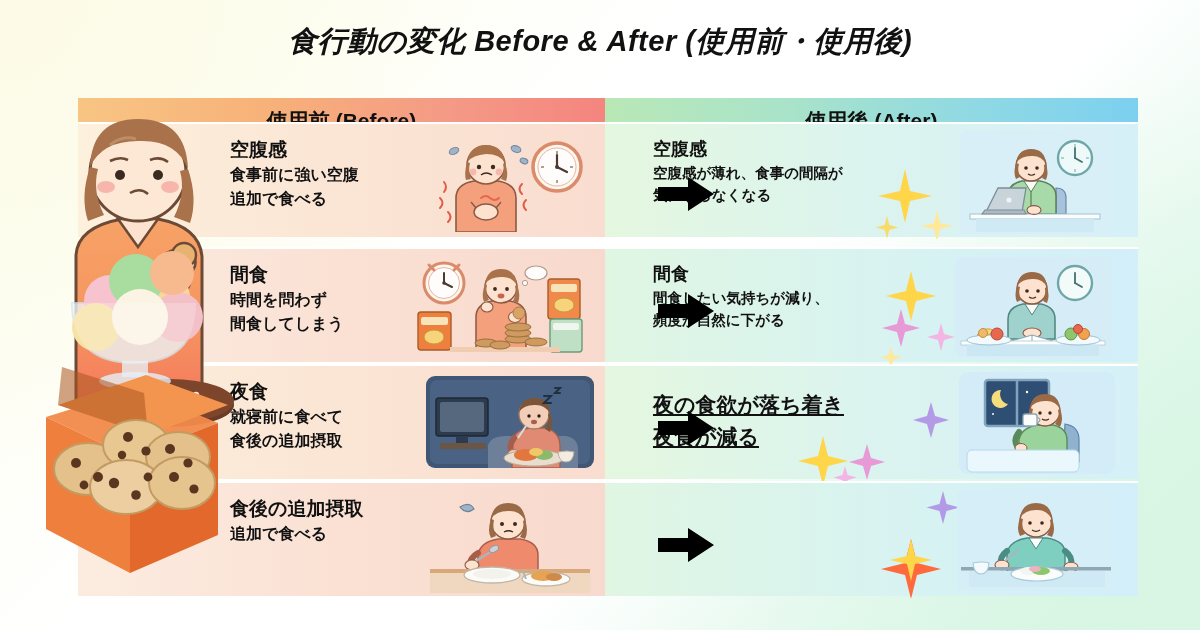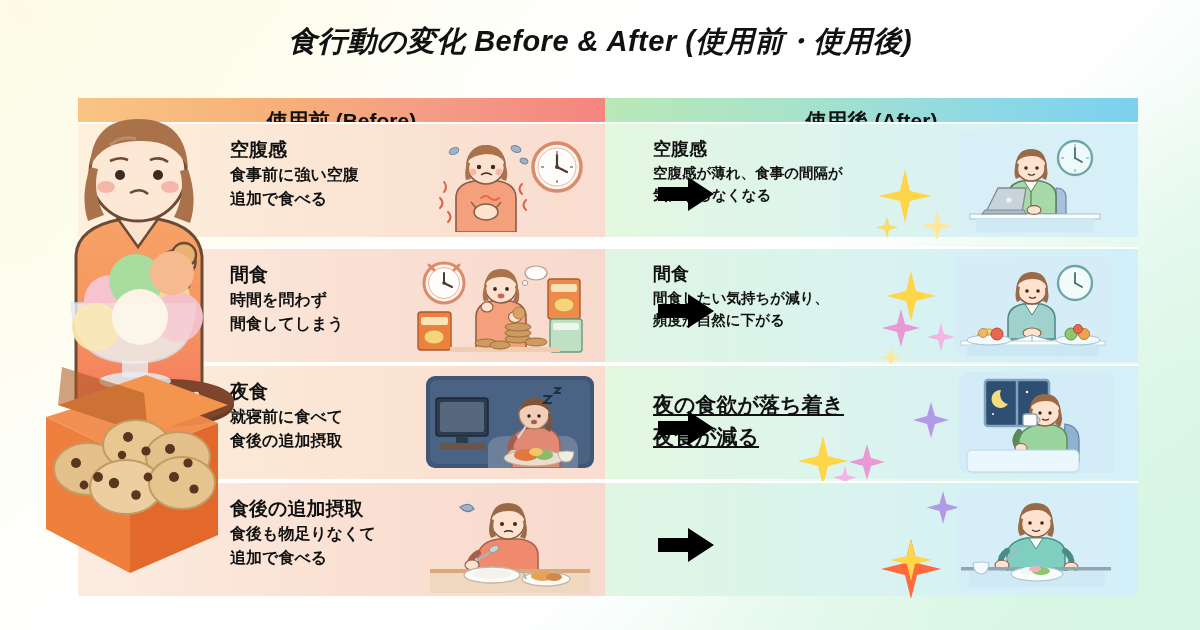--- a/index.html
+++ b/index.html
@@ -413,21 +413,20 @@
           <path d="M80 47 q6 3 0 6" stroke="#8aa6b5" stroke-width="1.3" fill="none"></path>
 
           <rect x="10" y="80" width="112" height="22" rx="5" fill="#eaf7fc" stroke="#b6d8e8" stroke-width="1"></rect>
         </svg>
       </div>
     </div>
 
     <div class="row r4">
       <div class="txt">
         <div class="head">食後の追加摂取</div>
-        <div class="body">食後も物足りなくて</div>
         <div class="body">追加で食べる</div>
       </div>
       <div class="ill ill-b" style="left:352px;top:6px;width:160px;height:104px;">
         <svg viewBox="0 0 160 104" width="160" height="104">
 
           <path d="M48 96 L48 66 Q50 53 68 50 L90 50 Q108 53 108 66 L108 96Z" fill="#ef8a6c" stroke="#a85f4a" stroke-width="1.5"></path>
 
           <circle cx="78" cy="33" r="17" fill="#fde3cf" stroke="#8a5a44" stroke-width="1.5"></circle>
           <path d="M61 30 Q63 14 78 14 Q94 14 95 31 Q89 21 78 22 Q66 22 61 30Z" fill="#9a6a46"></path>
           <path d="M61 30 Q57 42 61 49 L66 47 Q62 39 64 31Z" fill="#9a6a46"></path>

